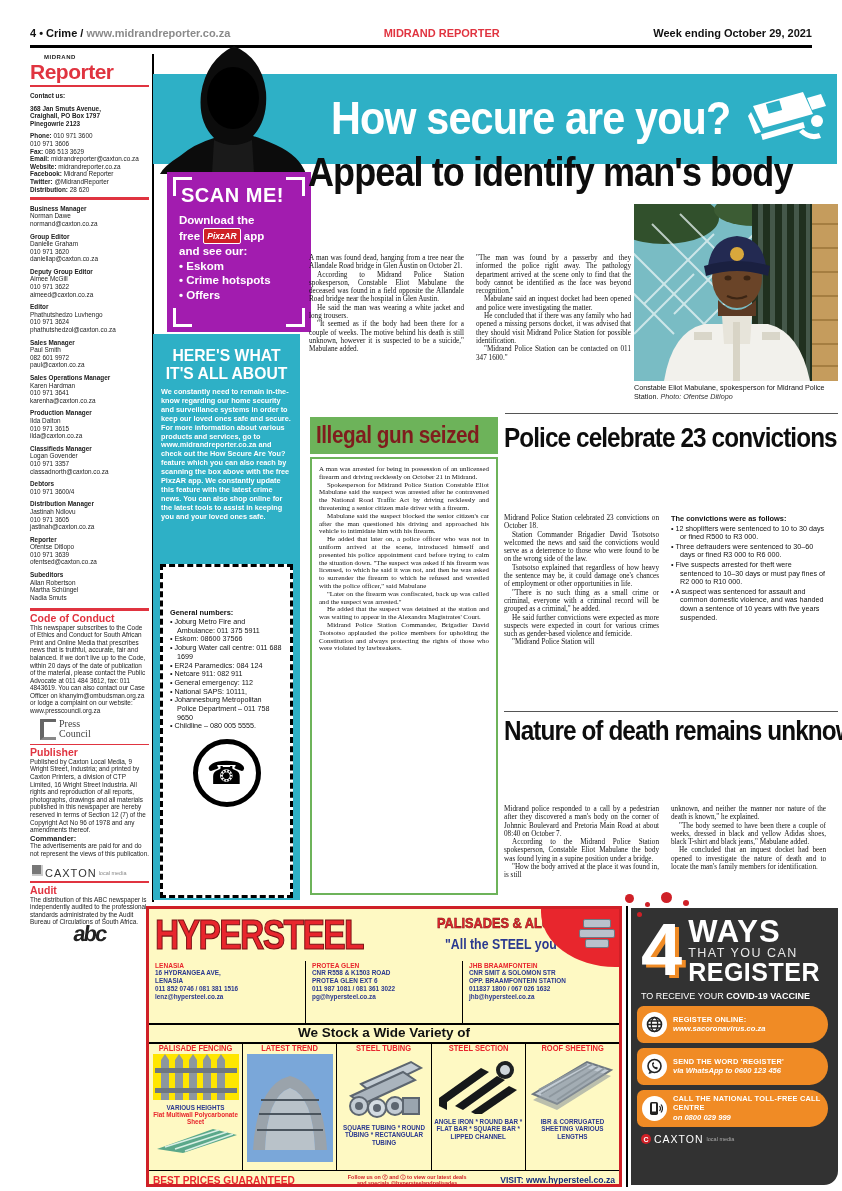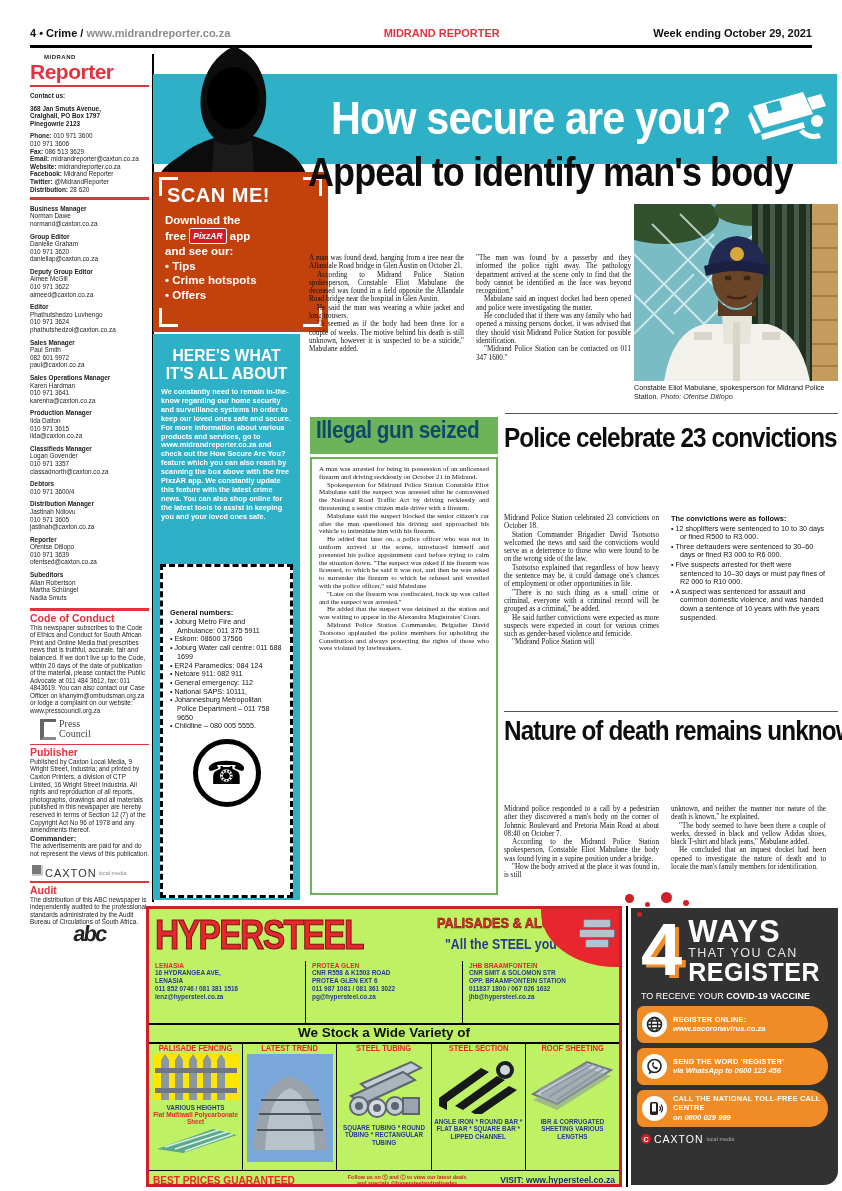--- a/index.html
+++ b/index.html
@@ -34,21 +34,21 @@
   .abc-logo{font-size:22px;font-weight:900;letter-spacing:-2px;text-align:center;margin-top:4px;transform:skewX(-8deg);}
   #vdiv{left:152px;top:54px;width:1.5px;height:848px;background:#000;}
 
   
   #banner{left:153px;top:74px;width:684px;height:90px;background:#2eb0c6;}
   #banner .t{position:absolute;left:178px;top:16px;font-size:47px;font-weight:900;color:#fff;letter-spacing:-1px;transform:scaleX(.88);transform-origin:0 50%;white-space:nowrap;}
   #cam{position:absolute;right:8px;top:14px;}
   #hood{left:156px;top:46px;}
 
   
-  #scan{left:153px;top:172px;width:175px;height:160px;background:#c2410c;color:#fff;padding:10px 12px;box-sizing:border-box;}
+  #scan{left:167px;top:172px;width:144px;height:160px;background:#a21caf;color:#fff;padding:10px 12px;box-sizing:border-box;}
   .crn{position:absolute;width:16px;height:16px;border:3px solid #fff;}
   .crn.tl{top:5px;left:6px;border-right:none;border-bottom:none;}
   .crn.tr{top:5px;right:6px;border-left:none;border-bottom:none;}
   .crn.bl{bottom:5px;left:6px;border-right:none;border-top:none;}
   .crn.br{bottom:5px;right:6px;border-left:none;border-top:none;}
   #scan .h{font-size:20px;font-weight:800;letter-spacing:.5px;margin:2px 0 6px 2px;}
   #scan .l{font-size:11.5px;font-weight:bold;line-height:14.5px;}
   .pixzar{display:inline-block;background:#cf2027;border:1px solid #fff;border-radius:2px;color:#fff;font-style:italic;font-weight:900;font-size:8.5px;padding:0 3px;vertical-align:1px;}
 
   
@@ -71,35 +71,35 @@
   .art{font-family:"Liberation Serif",serif;font-size:7.2px;line-height:8.3px;text-align:justify;}
   .art p{margin:0;text-indent:8px;}
   .art p.fi{text-indent:0;}
   .cols2{display:flex;gap:12px;margin-top:48px;}
   .cols2 > div{width:155px;}
   #a1cols{left:309px;top:206px;width:322px;}
   #photo{left:634px;top:204px;width:204px;height:177px;}
   #cap{left:634px;top:384px;width:204px;font-size:7.2px;line-height:8.6px;color:#111;}
   #cap .cr{font-style:italic;color:#333;}
   #rule2{left:505px;top:413px;width:333px;height:1px;background:#555;}
-  #gunhead{left:310px;top:417px;width:188px;height:37px;background:#6db35a;color:#0c4a6e;display:flex;align-items:flex-start;}
+  #gunhead{left:310px;top:417px;width:188px;height:37px;background:#6db35a;color:#7f1d1d;display:flex;align-items:center;}
   #gunhead span{font-size:23px;font-weight:700;transform:scaleX(.9);transform-origin:0 50%;white-space:nowrap;margin-left:6px;letter-spacing:-.5px;}
   #gunbox{left:310px;top:457px;width:188px;height:438px;border:2px solid #6db35a;box-sizing:border-box;padding:6px 7px;font-size:6.9px;line-height:7.8px;}
   #convhead{left:504px;top:423px;font-size:27px;}
   #convcols{left:504px;top:466px;width:334px;}
   .subh{font-family:"Liberation Sans",sans-serif;font-weight:bold;font-size:7.4px;line-height:8.6px;text-align:left;margin-top:1px;}
   ul.blt{margin:1px 0 0 0;padding:0;list-style:none;font-family:"Liberation Sans",sans-serif;font-size:7.2px;line-height:8.6px;text-align:left;}
   ul.blt li{padding-left:9px;text-indent:-9px;margin-bottom:1px;}
   ul.blt li::before{content:"•  ";}
   #rule3{left:504px;top:711px;width:334px;height:1px;background:#555;}
   #nathead{left:504px;top:716px;font-size:27px;}
   #natcols{left:504px;top:757px;width:334px;}
 
   
-  #hyp{left:146px;top:906px;width:476px;height:281px;background:#bef264;border:3px solid #cf2027;box-sizing:border-box;overflow:hidden;}
+  #hyp{left:146px;top:906px;width:476px;height:281px;background:#fef9c3;border:3px solid #cf2027;box-sizing:border-box;overflow:hidden;}
   #hyp .brandrow{position:relative;height:52px;}
   #hyp .brand{position:absolute;left:6px;top:2px;font-size:42px;font-weight:900;color:#e8262d;-webkit-text-stroke:1.2px #7a1114;letter-spacing:-2px;transform:scaleX(.8);transform-origin:0 50%;white-space:nowrap;}
   #hyp .tag1{position:absolute;left:288px;top:5px;font-size:15px;font-weight:900;color:#e8262d;-webkit-text-stroke:.6px #7a1114;transform:scaleX(.85);transform-origin:0 50%;white-space:nowrap;}
   #hyp .tag2{position:absolute;left:296px;top:27px;font-size:14px;font-weight:900;color:#2b3990;transform:scaleX(.88);transform-origin:0 50%;white-space:nowrap;}
   #hyp .corner{position:absolute;right:0;top:0;width:78px;height:58px;background:#e8262d;border-radius:0 0 0 95%;}
   .tube{position:absolute;background:#b9c2cc;border:1px solid #6e7780;border-radius:2px;}
   #hyp .locrow{display:flex;height:62px;border-top:0;}
   #hyp .loc{flex:1;padding:1px 6px;border-right:1.5px solid #000;}
   #hyp .loc:last-child{border-right:none;}
   #hyp .loc .nm{color:#e8262d;font-weight:900;font-size:6.6px;}
@@ -295,21 +295,21 @@
     <div class="crn bl"></div>
     <div class="crn br"></div>
     <div class="h">SCAN ME!</div>
     <div class="l">Download the</div>
     <div class="l">
       <span>free</span>
       <span class="pixzar">PixzAR</span>
       <span>app</span>
     </div>
     <div class="l">and see our:</div>
-    <div class="l">• Tips</div>
+    <div class="l">• Eskom</div>
     <div class="l">• Crime hotspots</div>
     <div class="l">• Offers</div>
   </div>
 
   <div id="about" class="abs">
     <div class="h pre">HERE'S WHAT
 IT'S ALL ABOUT</div>
     <div class="p">We constantly need to remain in-the-know regarding our home security and surveillance systems in order to keep our loved ones safe and secure. For more information about various products and services, go to www.midrandreporter.co.za and check out the How Secure Are You? feature which you can also reach by scanning the box above with the free PixzAR app. We constantly update this feature with the latest crime news. You can also shop online for the latest tools to assist in keeping you and your loved ones safe.</div>
     <div id="handy">
       <div class="h">KEEP ME HANDY</div>

